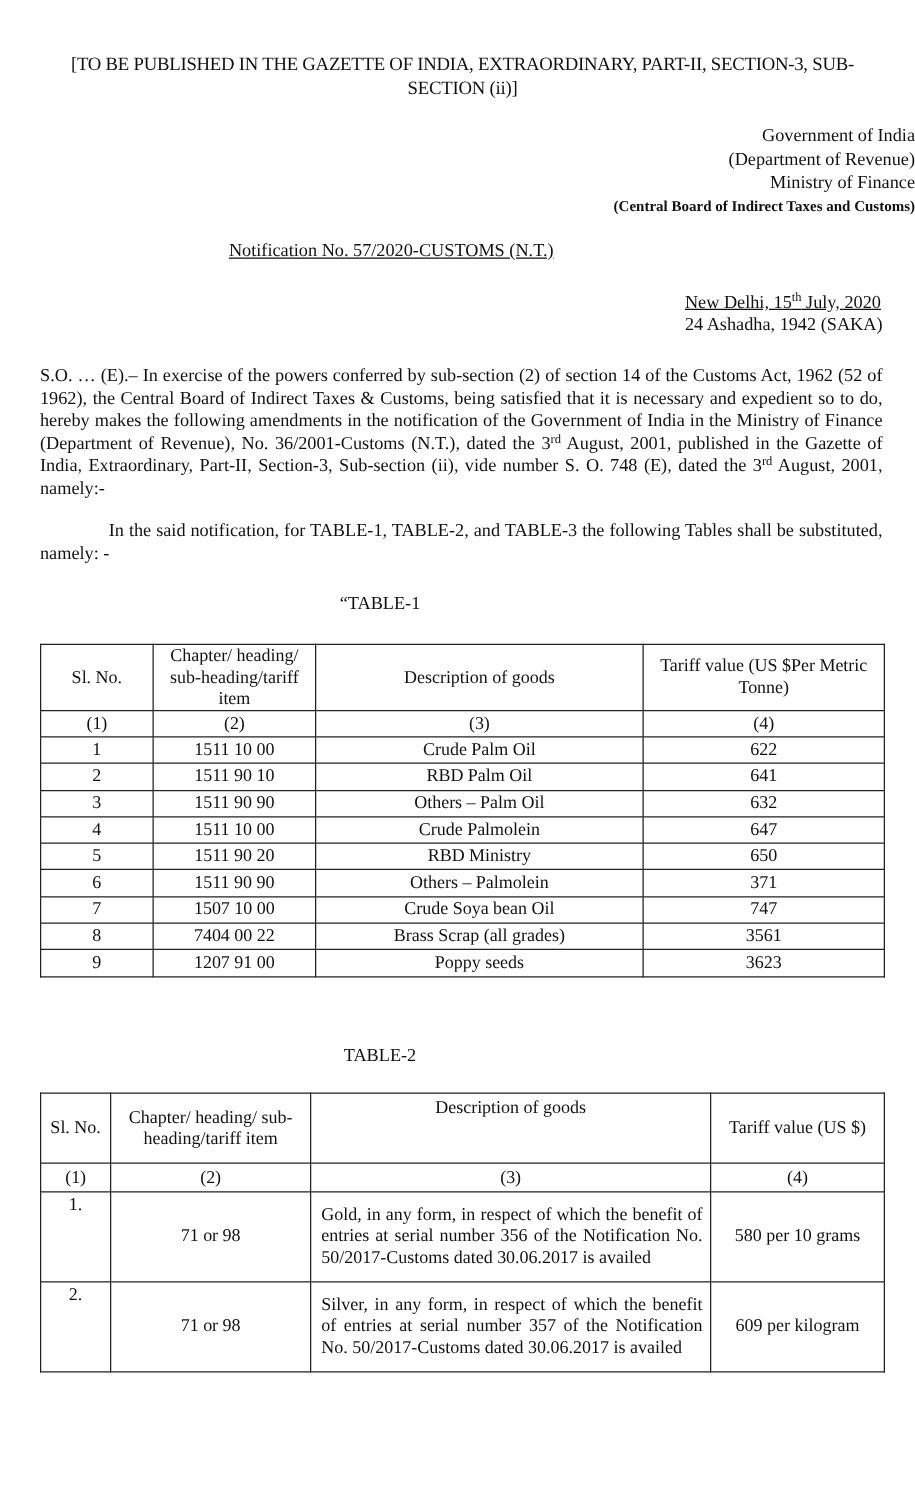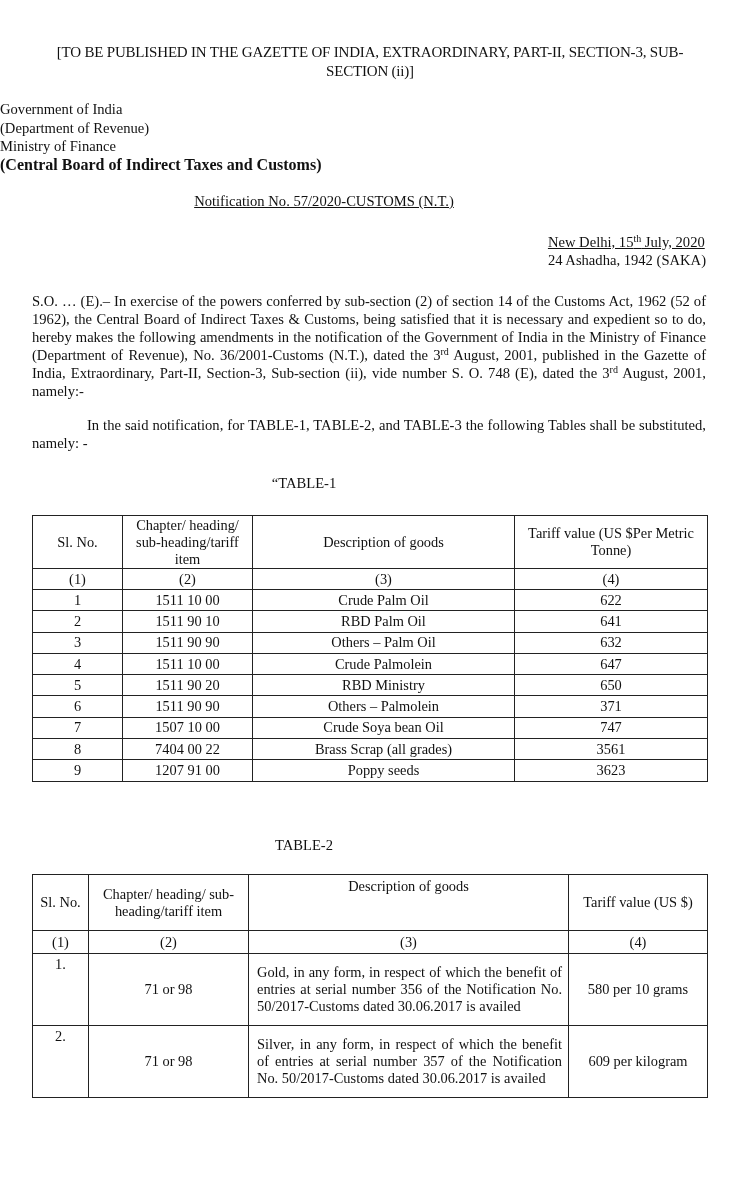--- a/index.html
+++ b/index.html
@@ -29,28 +29,28 @@
       width: 680px;
       text-align: center;
       font-size: 15px;
       line-height: 19px;
       letter-spacing: -0.2px;
     }
     .authority {
       position: absolute;
       left: 0; top: 100px;
       width: 732px;
-      text-align: left;
+      text-align: right;
       font-size: 14.6px;
       line-height: 18.5px;
     }
-    .authority .bold { font-weight: bold; font-size: 16px; }
+    .authority .bold { font-weight: bold; font-size: 12px; }
     .notif-no {
       position: absolute;
-      left: 12px; top: 192px;
+      left: 1px; top: 192px;
       width: 624px;
       text-align: center;
       text-decoration: underline;
       font-size: 14.6px;
     }
     .date-block {
       position: absolute;
       right: 26px; top: 233px;
       text-align: left;
       font-size: 14.6px;

